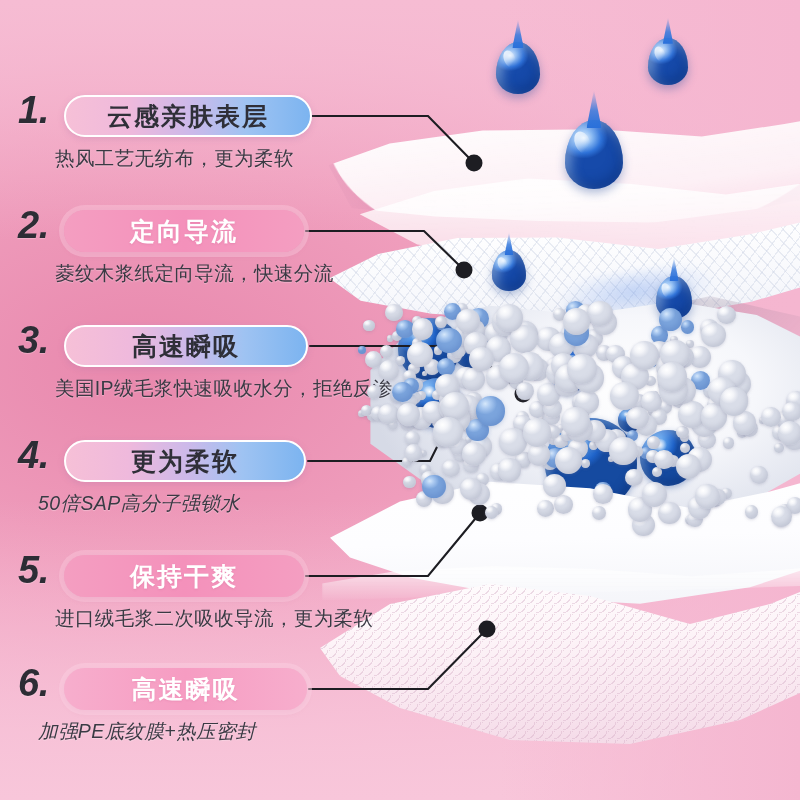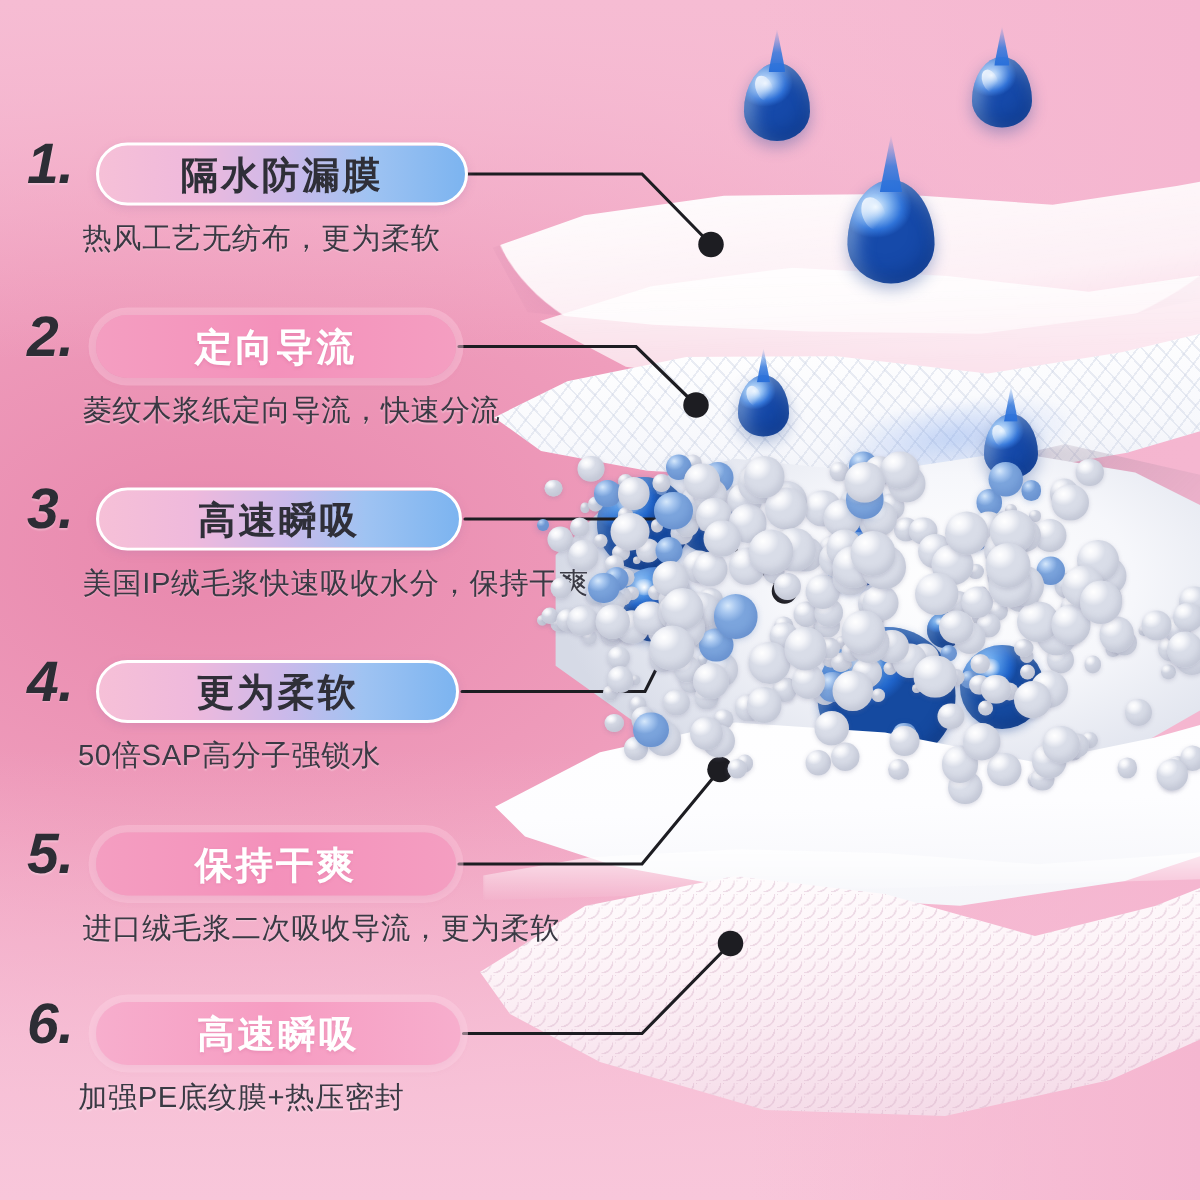--- a/index.html
+++ b/index.html
@@ -194,21 +194,21 @@
     box-shadow:0 0 0 5px rgba(252,208,226,0.50), 0 2px 6px rgba(190,110,160,0.22);
     text-shadow:0 1px 2px rgba(200,90,140,0.22);
   }
 
   .sub{
     position:absolute; left:55px; top:50px;
     font-size:19.5px; color:#3a3a44; letter-spacing:0.4px;
     white-space:nowrap;
     text-shadow:0 1px 1px rgba(255,255,255,0.30);
   }
-  .sub.ind{ left:52px; }
+  .sub.ind{ left:38px;font-style:italic; }
 </style>
 </head>
 <body>
 
 <div id="stage">
 
   <div class="bg-base"></div>
   <div class="bg-top-fade"></div>
   <div class="bg-bot-fade"></div>
   <div class="bg-right-fade"></div>
@@ -601,39 +601,39 @@
         <path d="M 309 689 L 428 689 L 487 629" fill="none"></path>
         <circle cx="487" cy="629" r="8.5" stroke="none"></circle>
       </g>
   </svg>
 
   <div class="features">
 
     <div class="feature" style="top:95px">
       <div class="num">1.</div>
       <div class="pill grad" style="width:248px">
-        <span>隔水防漏膜</span>
+        <span>云感亲肤表层</span>
       </div>
       <div class="sub">热风工艺无纺布，更为柔软</div>
     </div>
 
     <div class="feature" style="top:210px">
       <div class="num">2.</div>
       <div class="pill solid" style="width:240px">
         <span>定向导流</span>
       </div>
       <div class="sub">菱纹木浆纸定向导流，快速分流</div>
     </div>
 
     <div class="feature" style="top:325px">
       <div class="num">3.</div>
       <div class="pill grad" style="width:244px">
         <span>高速瞬吸</span>
       </div>
-      <div class="sub">美国IP绒毛浆快速吸收水分，保持干爽</div>
+      <div class="sub">美国IP绒毛浆快速吸收水分，拒绝反渗</div>
     </div>
 
     <div class="feature" style="top:440px">
       <div class="num">4.</div>
       <div class="pill grad" style="width:242px">
         <span>更为柔软</span>
       </div>
       <div class="sub ind">50倍SAP高分子强锁水</div>
     </div>
 

